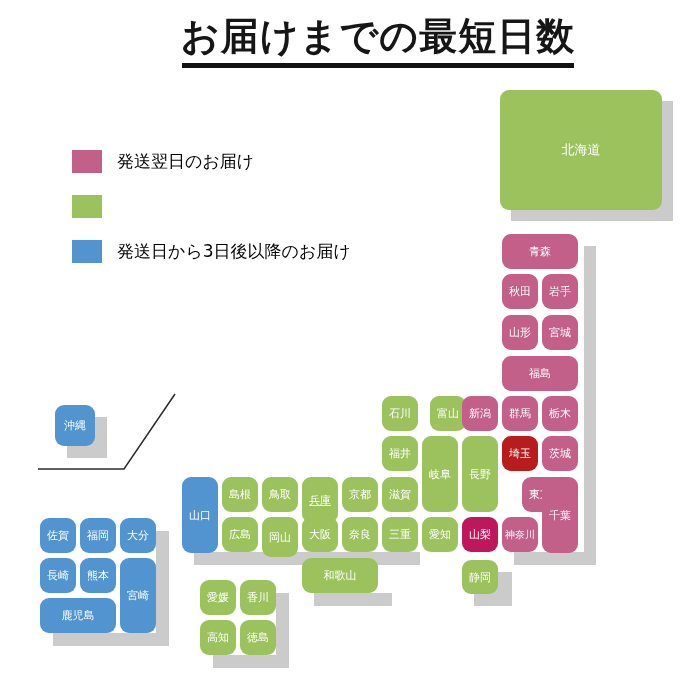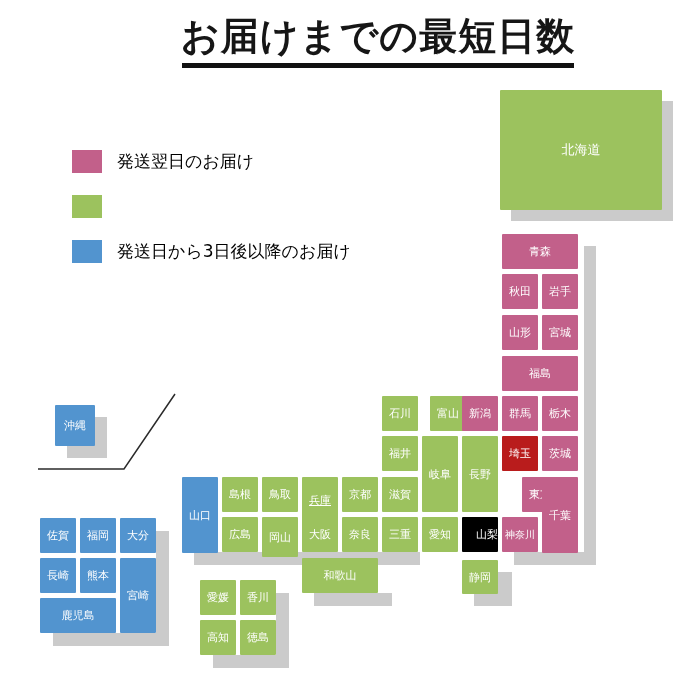--- a/index.html
+++ b/index.html
@@ -20,21 +20,21 @@
   
   .legend { position:absolute; left:72px; top:150px; }
   .legend-row { display:flex; align-items:center; height:23px; margin-bottom:22px; }
   .legend-swatch { width:30px; height:23px; flex:0 0 30px; }
   .legend-label { margin-left:15px; font-size:17px; color:#000000; white-space:nowrap; }
   
   .shadow-rect { position:absolute; background:#cbcbcb; }
   .backing-rect { position:absolute; background:#ffffff; }
   .cell {
     position:absolute; display:flex; align-items:center; justify-content:center;
-    color:#ffffff; font-size:11px; border-radius:1px; white-space:nowrap;
+    color:#ffffff; font-size:11px; border-radius:9px; white-space:nowrap;
   }
   .divider-svg { position:absolute; left:0; top:0; width:700px; height:700px; pointer-events:none; }
 </style>
 </head>
 <body>
 
 <div id="page">
 
   <div class="title-wrap">
     <div class="page-title">お届けまでの最短日数</div>
@@ -153,21 +153,21 @@
       </div>
       <div class="cell" style="left: 342px; top: 517px; width: 36px; height: 35px; background: rgb(156, 194, 94);">
         <span>奈良</span>
       </div>
       <div class="cell" style="left: 382px; top: 517px; width: 36px; height: 35px; background: rgb(156, 194, 94);">
         <span>三重</span>
       </div>
       <div class="cell" style="left: 422px; top: 517px; width: 36px; height: 35px; background: rgb(156, 194, 94);">
         <span>愛知</span>
       </div>
-      <div class="cell" style="left: 462px; top: 517px; width: 36px; height: 35px; background: #000000; justify-content: flex-end;">
+      <div class="cell" style="left: 462px; top: 517px; width: 36px; height: 35px; background: #be185d;">
         <span>山梨</span>
       </div>
       <div class="cell" style="left: 502px; top: 517px; width: 36px; height: 35px; background: rgb(194, 96, 138);">
         <span style="font-size: 10px;">神奈川</span>
       </div>
       <div class="cell" style="left: 302px; top: 558px; width: 76px; height: 35px; background: rgb(156, 194, 94);">
         <span>和歌山</span>
       </div>
       <div class="cell" style="left: 462px; top: 560px; width: 36px; height: 34px; background: rgb(156, 194, 94);">
         <span>静岡</span>

